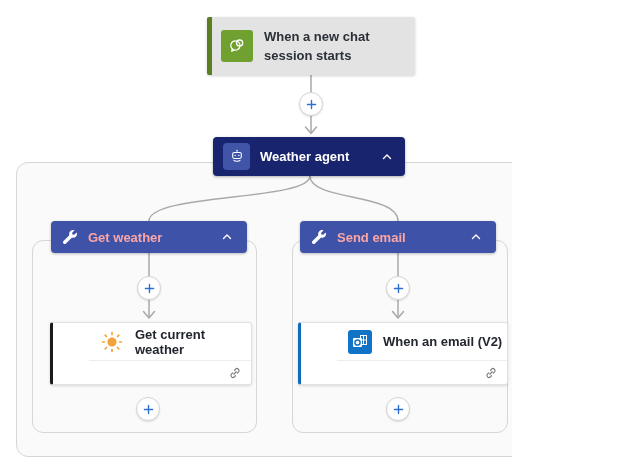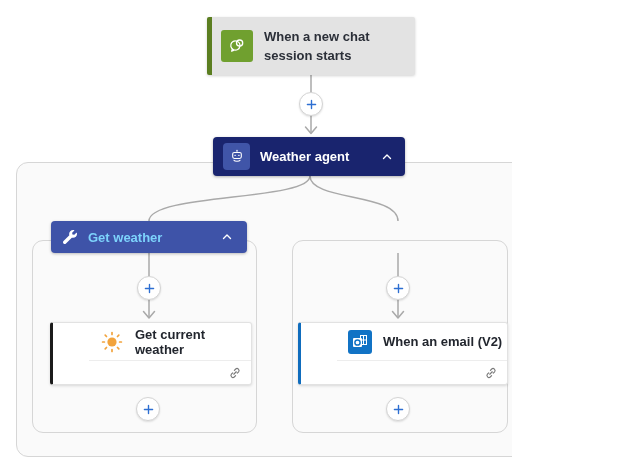--- a/index.html
+++ b/index.html
@@ -61,21 +61,21 @@
   
   .tool-header{
     position:absolute;z-index:4;height:32px;width:196px;
     background:var(--tool-header-bg,#3e53a8);border-radius:4px;
     box-shadow:0 1px 3px rgba(0,0,0,.25);
     display:flex;align-items:center;gap:11px;padding:0 12px;box-sizing:border-box;
     cursor:pointer;
   }
   .th-gw{left:51px;top:221px;}
   .th-se{left:300px;top:221px;}
-  .tool-header .th-label{color:#7dd3fc;font-size:13px;font-weight:700;}
+  .tool-header .th-label{color:#fca5a5;font-size:13px;font-weight:700;}
 
   
   .action-card{
     position:absolute;z-index:4;height:63px;background:var(--card-bg,#fff);
     border:1px solid var(--card-border,#e2e2e2);border-radius:3px;
     box-shadow:0 1px 3px rgba(0,0,0,.14);box-sizing:border-box;cursor:pointer;
   }
   .ac-gw{left:50px;top:322px;width:202px;border-left:3px solid var(--weather-accent,#1b1b1b);}
   .ac-se{left:298px;top:322px;width:210px;border-left:3px solid var(--outlook-accent,#0f6cbd);}
   .ac-title{
@@ -170,20 +170,33 @@
       </svg>
     </span>
     <span class="th-label">Get weather</span>
     <span class="collapse">
       <svg width="12" height="12" viewBox="0 0 12 12">
         <path d="M2.5 7.5 L6 4 L9.5 7.5" stroke="#ffffff" stroke-width="1.4" fill="none" stroke-linecap="round" stroke-linejoin="round"></path>
       </svg>
     </span>
   </div>
 
+  <div class="tool-header th-se">
+    <span style="display:flex;">
+      <svg width="14" height="14" viewBox="0 0 512 512" fill="#ffffff">
+        <path d="M507.73 109.1c-2.24-9.03-13.54-12.09-20.12-5.51l-74.36 74.36-67.88-11.31-11.31-67.88 74.36-74.36c6.62-6.62 3.43-17.9-5.66-20.16-47.38-11.74-99.55.91-136.58 37.93-39.64 39.64-50.55 97.1-34.05 147.2L18.74 402.76c-24.99 24.99-24.99 65.51 0 90.5 24.99 24.99 65.51 24.99 90.5 0l213.21-213.21c50.12 16.71 107.47 5.68 147.37-34.22 37.07-37.07 49.7-89.32 37.91-136.73z"></path>
+      </svg>
+    </span>
+    <span class="th-label">Send email</span>
+    <span class="collapse">
+      <svg width="12" height="12" viewBox="0 0 12 12">
+        <path d="M2.5 7.5 L6 4 L9.5 7.5" stroke="#ffffff" stroke-width="1.4" fill="none" stroke-linecap="round" stroke-linejoin="round"></path>
+      </svg>
+    </span>
+  </div>
 
   <button class="plus p-gw">
     <svg width="13" height="13" viewBox="0 0 14 14">
       <path d="M7 2.6 V11.4 M2.6 7 H11.4" stroke="#2e6fd2" stroke-width="1.5" stroke-linecap="round"></path>
     </svg>
   </button>
 
   <button class="plus p-se">
     <svg width="13" height="13" viewBox="0 0 14 14">
       <path d="M7 2.6 V11.4 M2.6 7 H11.4" stroke="#2e6fd2" stroke-width="1.5" stroke-linecap="round"></path>

